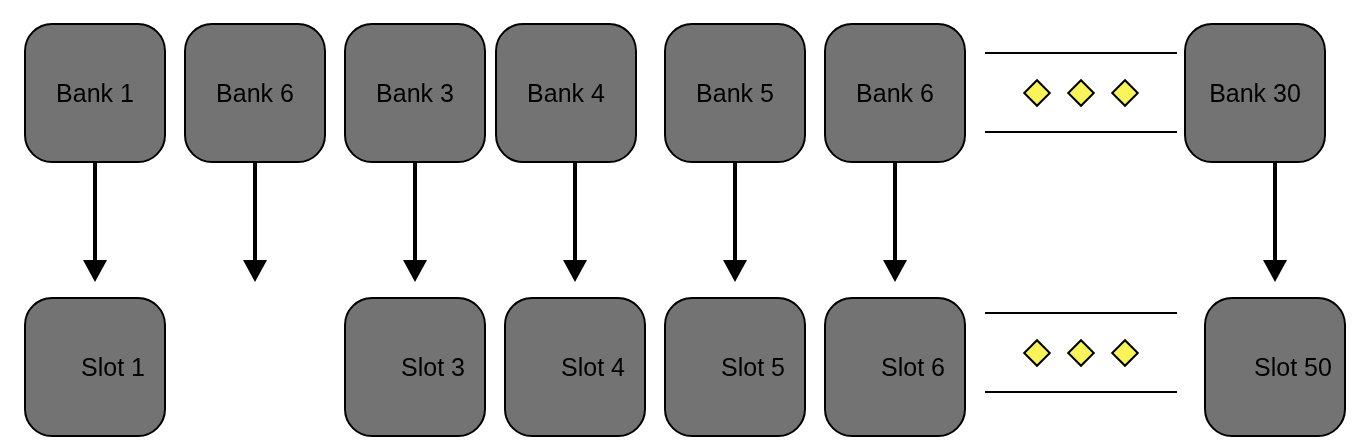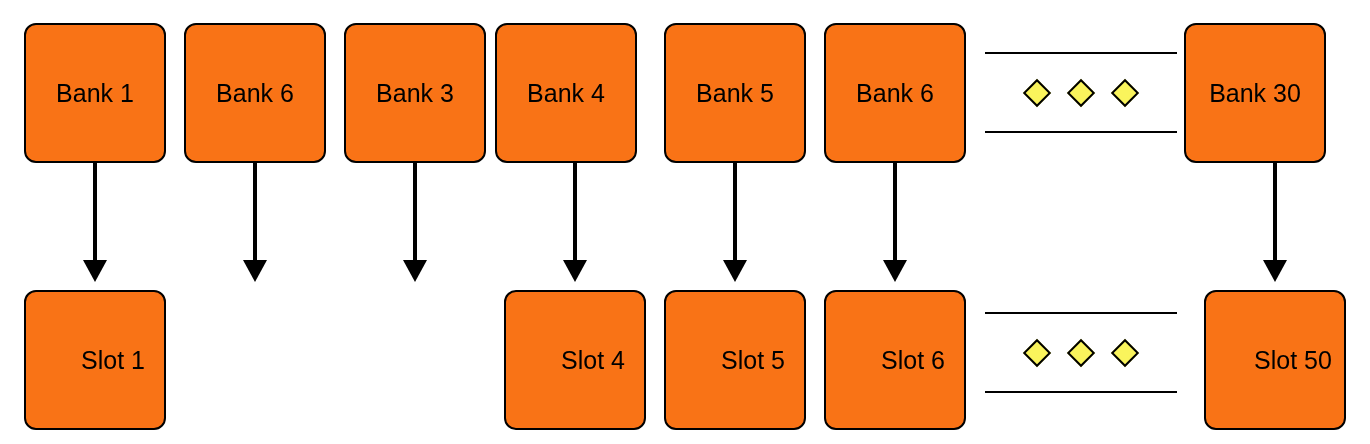--- a/index.html
+++ b/index.html
@@ -10,34 +10,34 @@
     background: #ffffff;
     font-family: "Liberation Sans", sans-serif;
     color: #000000;
     overflow: hidden;
   }
   .node {
     position: absolute;
     width: 142px;
     height: 140px;
     box-sizing: border-box;
-    background: #f97316;
+    background: #737373;
     border: 2px solid #000000;
-    border-radius: 12px;
+    border-radius: 28px;
     display: flex;
     align-items: center;
     justify-content: center;
   }
   .node .label {
     font-size: 25px;
     line-height: 1;
     white-space: nowrap;
   }
   .bank { top: 23px; }
-  .slot { top: 290px; padding-left: 36px; }
+  .slot { top: 297px; padding-left: 36px; }
 
   .arrow {
     position: absolute;
     top: 163px;
     width: 24px;
     height: 119px;
   }
   .arrow .shaft {
     position: absolute;
     left: 50%;
@@ -153,20 +153,23 @@
     <div class="head"></div>
   </div>
   <div class="arrow" style="left:1263px">
     <div class="shaft"></div>
     <div class="head"></div>
   </div>
 
   <div class="node slot" style="left:24px">
     <span class="label">Slot 1</span>
   </div>
+  <div class="node slot" style="left:344px">
+    <span class="label">Slot 3</span>
+  </div>
   <div class="node slot" style="left:504px">
     <span class="label">Slot 4</span>
   </div>
   <div class="node slot" style="left:664px">
     <span class="label">Slot 5</span>
   </div>
   <div class="node slot" style="left:824px">
     <span class="label">Slot 6</span>
   </div>
   <div class="node slot" style="left:1204px">

